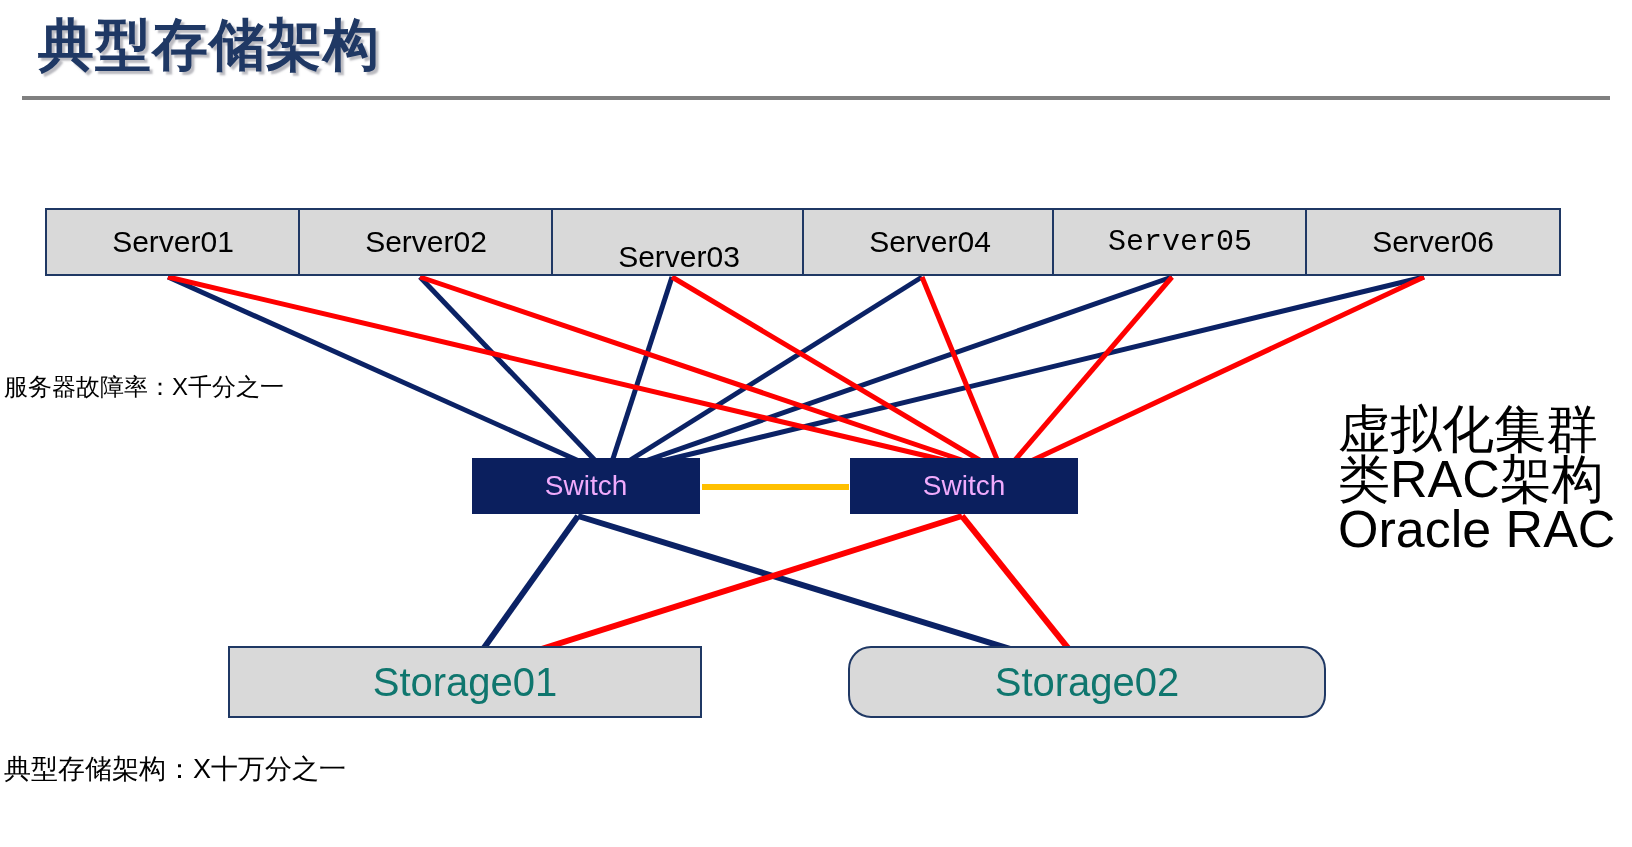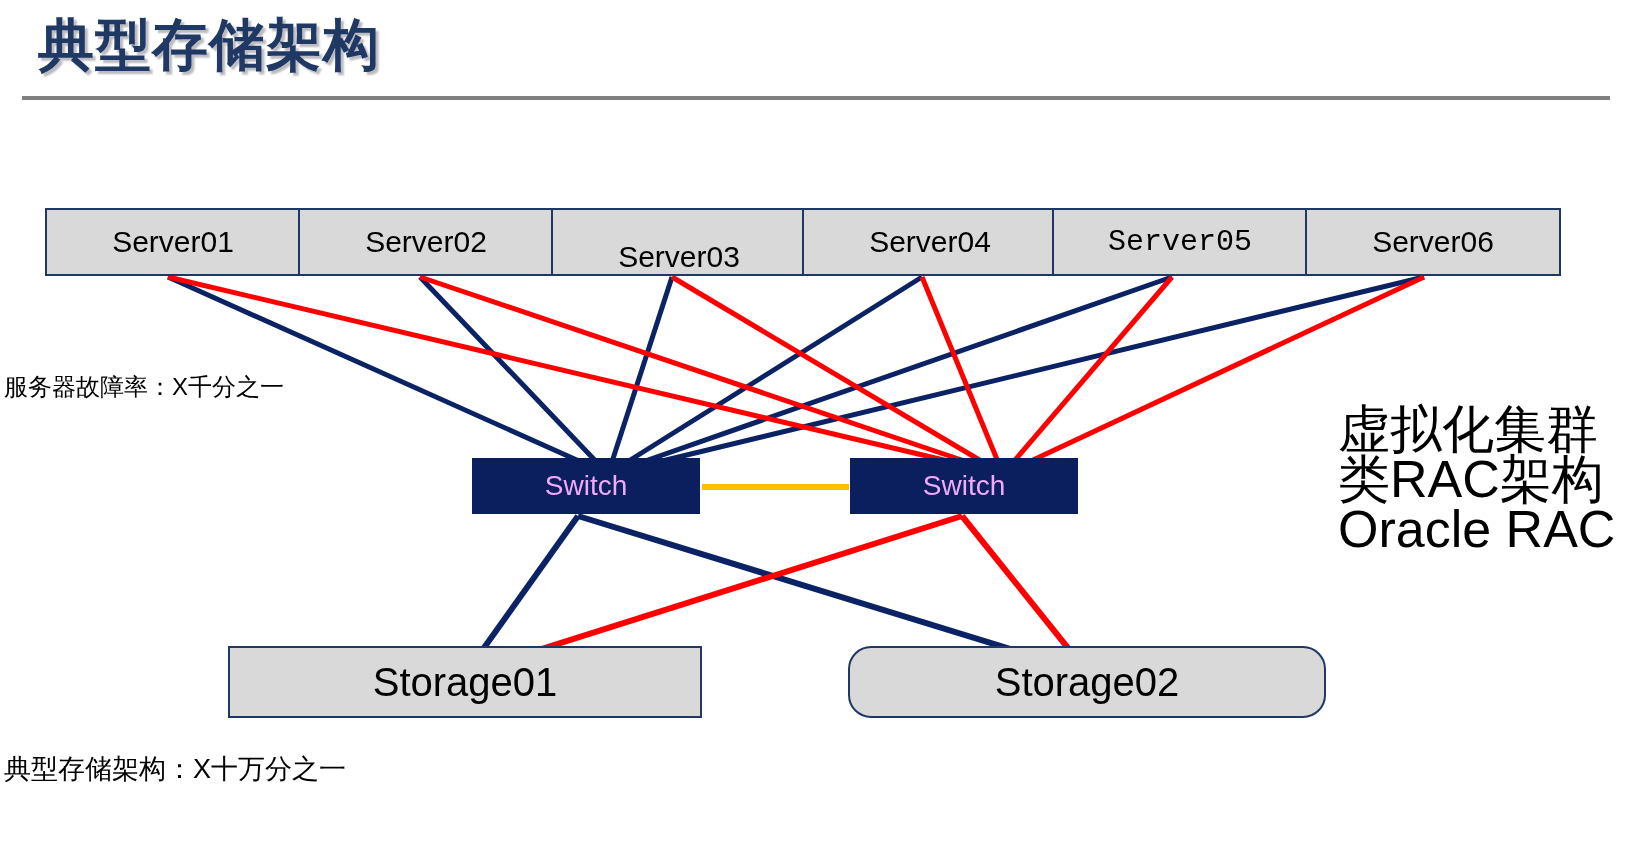--- a/index.html
+++ b/index.html
@@ -73,21 +73,21 @@
     background: #0b1f5e;
     color: #f0abfc;
     font-size: 28px;
     border: none;
   }
   .storage-box {
     height: 72px;
     top: 646px;
     background: #d9d9d9;
     border: 2px solid #1f3864;
-    color: #000000;
+    color: #0f766e;
     font-size: 40px;
   }
 
   
   .note {
     position: absolute;
     color: #000000;
     white-space: nowrap;
   }
   #note-server-rate {

